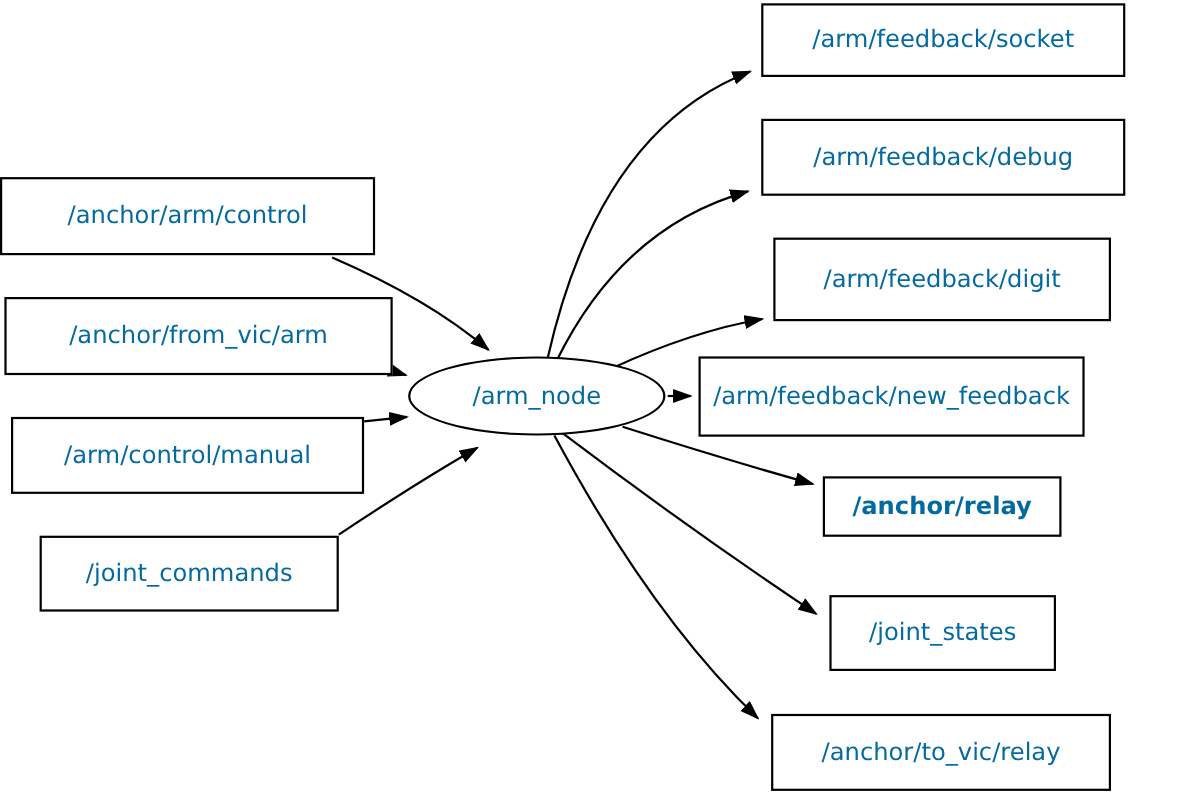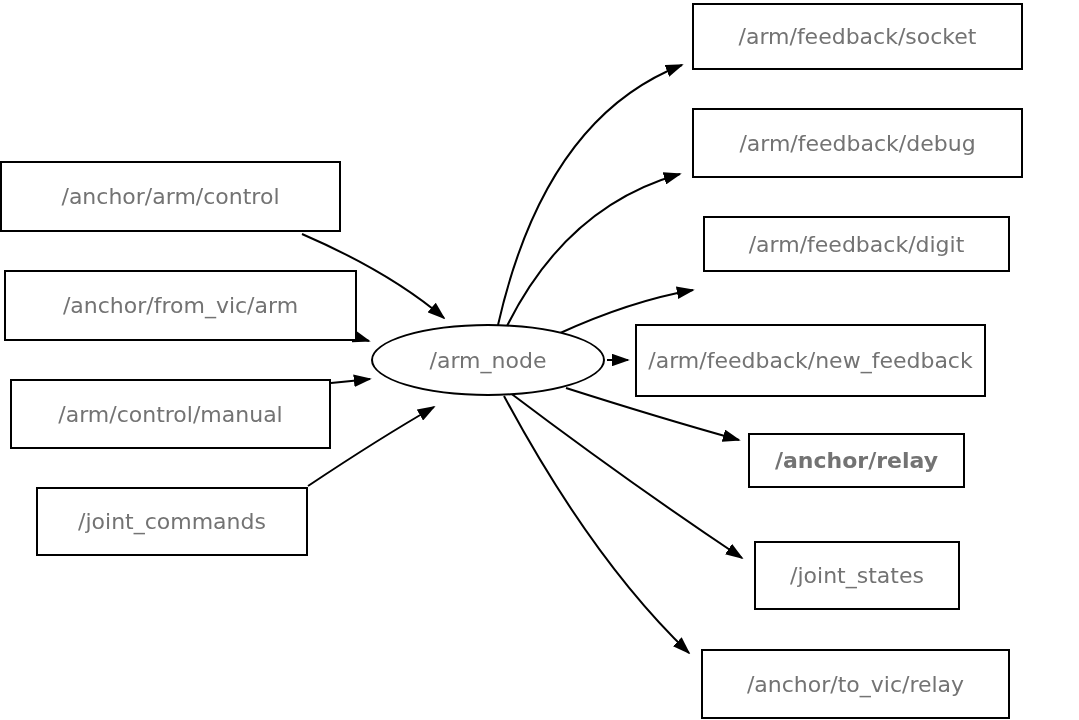--- a/index.html
+++ b/index.html
@@ -24,21 +24,21 @@
   }
   .node {
     position: absolute;
     box-sizing: border-box;
     background: #ffffff;
     border: 2px solid #000000;
     display: flex;
     align-items: center;
     justify-content: center;
     font-size: 22px;
-    color: #737373;
+    color: #0369a1;
     white-space: nowrap;
     text-align: center;
   }
   .node.ellipse {
     border-radius: 50%;
   }
   .edge-path {
     fill: none;
     stroke: #000000;
     stroke-width: 2;
@@ -84,21 +84,21 @@
   <div class="node ellipse" style="left:371px; top:324px; width:234px; height:72px;">
     <span>/arm_node</span>
   </div>
 
   <div class="node" style="left:692px; top:3px; width:331px; height:67px;">
     <span>/arm/feedback/socket</span>
   </div>
   <div class="node" style="left:692px; top:108px; width:331px; height:70px;">
     <span>/arm/feedback/debug</span>
   </div>
-  <div class="node" style="left:703px; top:216px; width:307px; height:56px;">
+  <div class="node" style="left:703px; top:216px; width:307px; height:76px;">
     <span>/arm/feedback/digit</span>
   </div>
   <div class="node" style="left:635px; top:324px; width:351px; height:73px;">
     <span>/arm/feedback/new_feedback</span>
   </div>
   <div class="node" style="left:748px; top:433px; width:217px; height:55px;font-weight:bold;">
     <span>/anchor/relay</span>
   </div>
   <div class="node" style="left:754px; top:541px; width:206px; height:69px;">
     <span>/joint_states</span>

